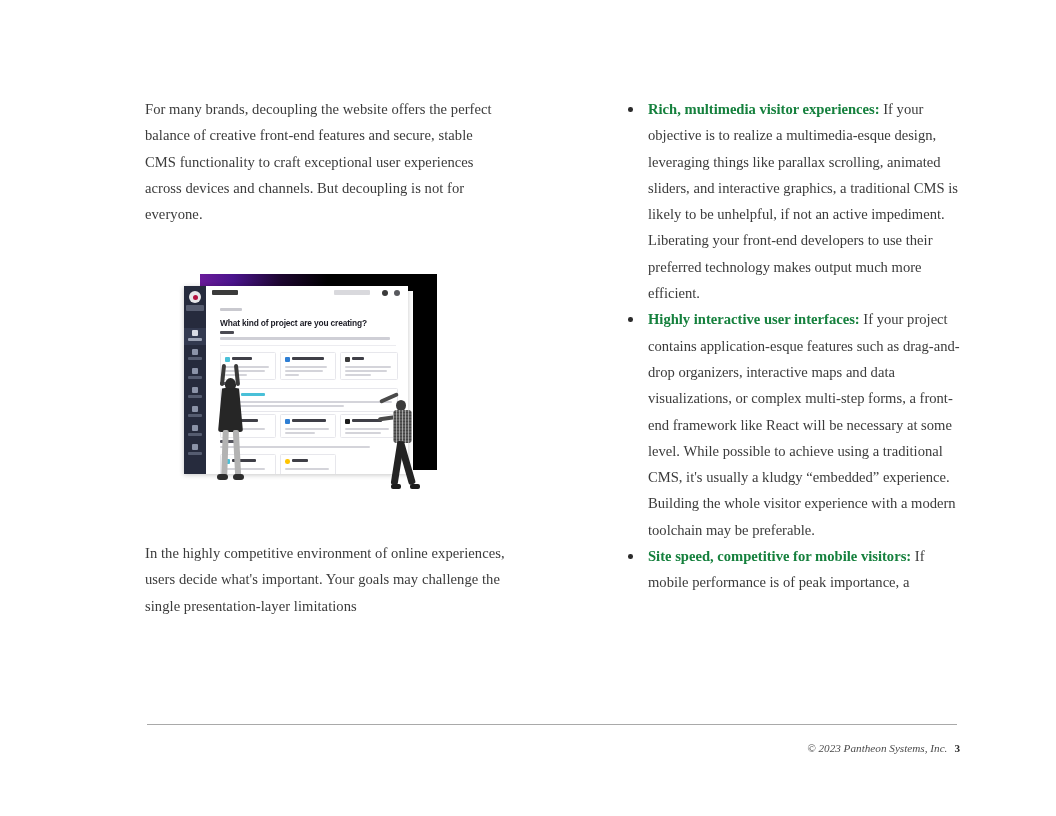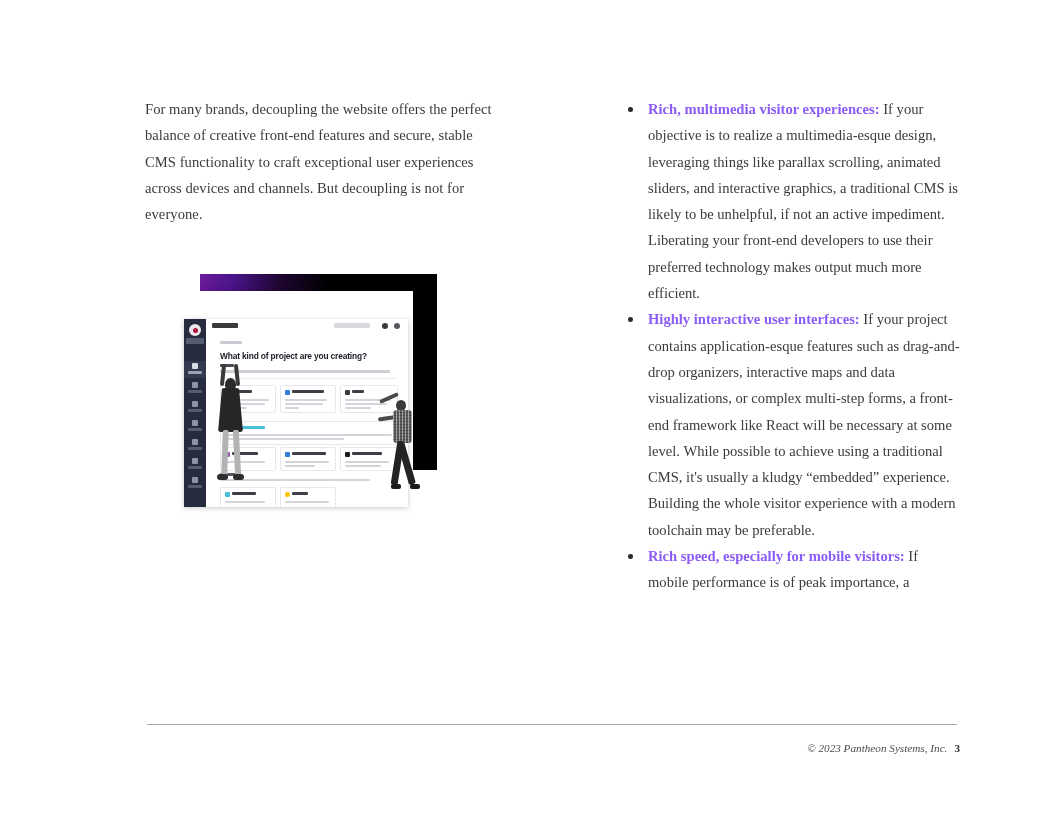--- a/index.html
+++ b/index.html
@@ -74,21 +74,21 @@
     position: absolute;
     left: 28px;
     top: 11px;
     width: 4.6px;
     height: 4.6px;
     border-radius: 50%;
     background: #2b2b2b;
   }
   .bullets > li b {
     font-weight: bold;
-    color: #8b5cf6;
+    color: #15803d;
   }
 
   
   .illus {
     position: absolute;
     left: 176px;
     top: 264px;
     width: 266px;
     height: 240px;
   }
@@ -129,21 +129,20 @@
   
   .dash {
     position: absolute;
     left: 8px;
     top: 22px;
     width: 224px;
     height: 188px;
     background: #ffffff;
     box-shadow: 0 1px 5px rgba(0,0,0,0.22);
     overflow: hidden;
-    margin-top: 33px;
   }
   .dash-side {
     position: absolute;
     left: 0; top: 0;
     width: 22px; height: 188px;
     background: #262b3d;
   }
   .side-logo {
     position: absolute;
     left: 5px; top: 5px;
@@ -586,36 +585,37 @@
       <div class="m-torso"></div>
       <div class="m-leg-l"></div>
       <div class="m-leg-r"></div>
       <div class="m-shoe-l"></div>
       <div class="m-shoe-r"></div>
     </div>
 
   </div>
 
   <div style="position:absolute; left:145px; top:540px; width:368px;">
+    <p class="body-p">In the highly competitive environment of online experiences, users decide what's important. Your goals may challenge the single presentation-layer limitations</p>
   </div>
 
   <div class="col-right">
 
     <ul class="bullets">
       <li>
         <span class="dot"></span>
         <b>Rich, multimedia visitor experiences:</b><span> If your objective is to realize a multimedia-esque design, leveraging things like parallax scrolling, animated sliders, and interactive graphics, a traditional CMS is likely to be unhelpful, if not an active impediment. Liberating your front-end developers to use their preferred technology makes output much more efficient.</span>
       </li>
       <li>
         <span class="dot"></span>
         <b>Highly interactive user interfaces:</b><span> If your project contains application-esque features such as drag-and-drop organizers, interactive maps and data visualizations, or complex multi-step forms, a front-end framework like React will be necessary at some level. While possible to achieve using a traditional CMS, it's usually a kludgy “embedded” experience. Building the whole visitor experience with a modern toolchain may be preferable.</span>
       </li>
       <li>
         <span class="dot"></span>
-        <b>Rich speed, especially for mobile visitors:</b><span> If mobile performance is of peak importance, a</span>
+        <b>Site speed, competitive for mobile visitors:</b><span> If mobile performance is of peak importance, a</span>
       </li>
     </ul>
   </div>
 
   <div class="footer-rule"></div>
   <div class="footer">
     <span>© 2023 Pantheon Systems, Inc.</span><span class="pgnum">3</span>
   </div>
 
 </div>

